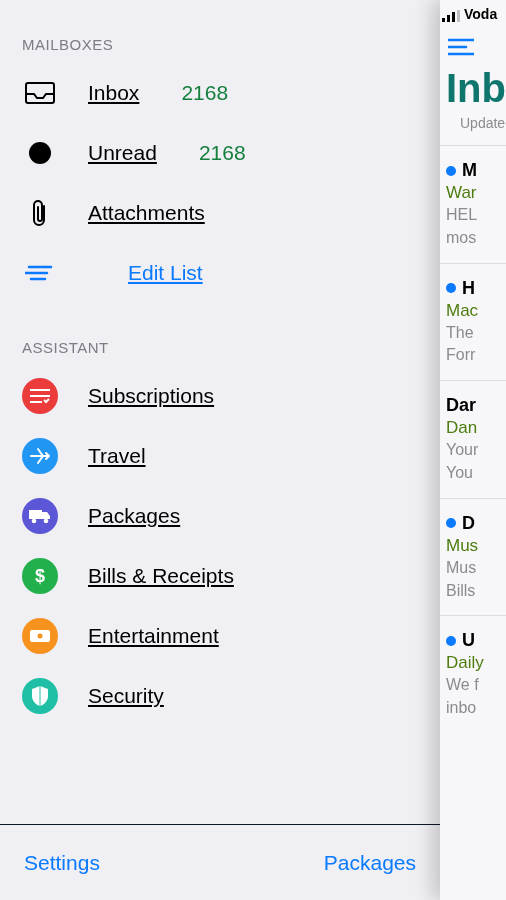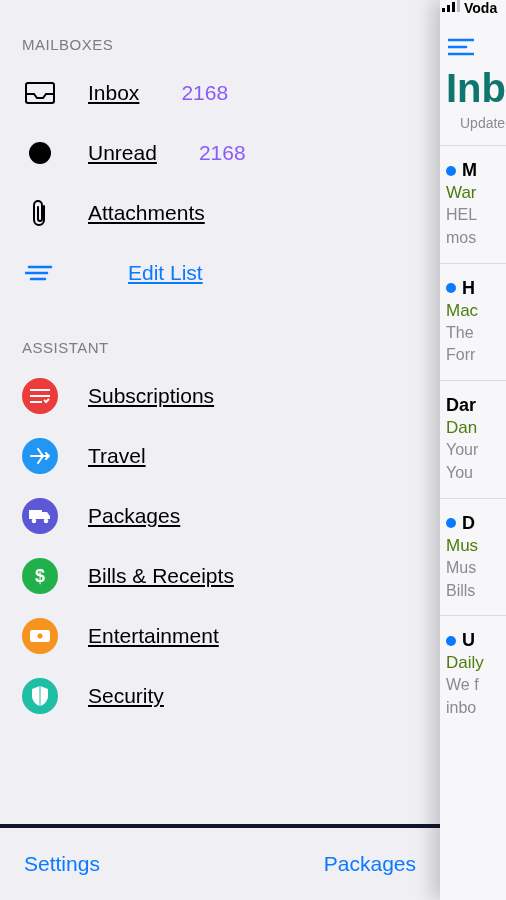--- a/index.html
+++ b/index.html
@@ -40,41 +40,41 @@
     align-items: center;
     justify-content: center;
   }
   .row .label {
     font-size: 21px;
     color: #000;
     text-decoration: underline;
   }
   .row .count {
     font-size: 21px;
-    color: #8b5cf6;
+    color: #15803d;
     margin-left: 12px;
   }
 
   .assist .ic {
     width: 36px; height: 36px; border-radius: 50%;
     color: #fff;
   }
   .ic-subs  { background:#eb3b3b; }
   .ic-trav  { background:#2196f3; }
   .ic-pack  { background:#5c57d6; }
   .ic-bills { background:#21b04b; }
   .ic-ent   { background:#f6921e; }
   .ic-sec   { background:#1fbfa6; }
 
   .edit-row .label { color:#0a7aff;margin-left:40px; }
 
   
   .bottom-bar {
     height: 76px;
-    border-top: 4px solid #0f172a;
+    border-top: 1px solid #0f172a;
     display: flex;
     align-items: center;
     justify-content: space-between;
     padding: 0 24px;
     font-size: 21px;
     color: #0a7aff;
     background:#efeff4;
   }
 
   
@@ -84,21 +84,21 @@
     background: #f7f7f9;
     box-shadow: -8px 0 18px rgba(0,0,0,0.18);
     display: flex;
     flex-direction: column;
     overflow: hidden;
     position: relative;
   }
   .status {
     height: 22px;
     display: flex;
-    align-items: flex-start;
+    align-items: flex-end;
     gap: 4px;
     padding: 0 0 0 2px;
     font-size: 14px;
     font-weight: 600;
     white-space: nowrap;
   }
   .ham {
     margin: 16px 0 10px 8px;
   }
   .title {

